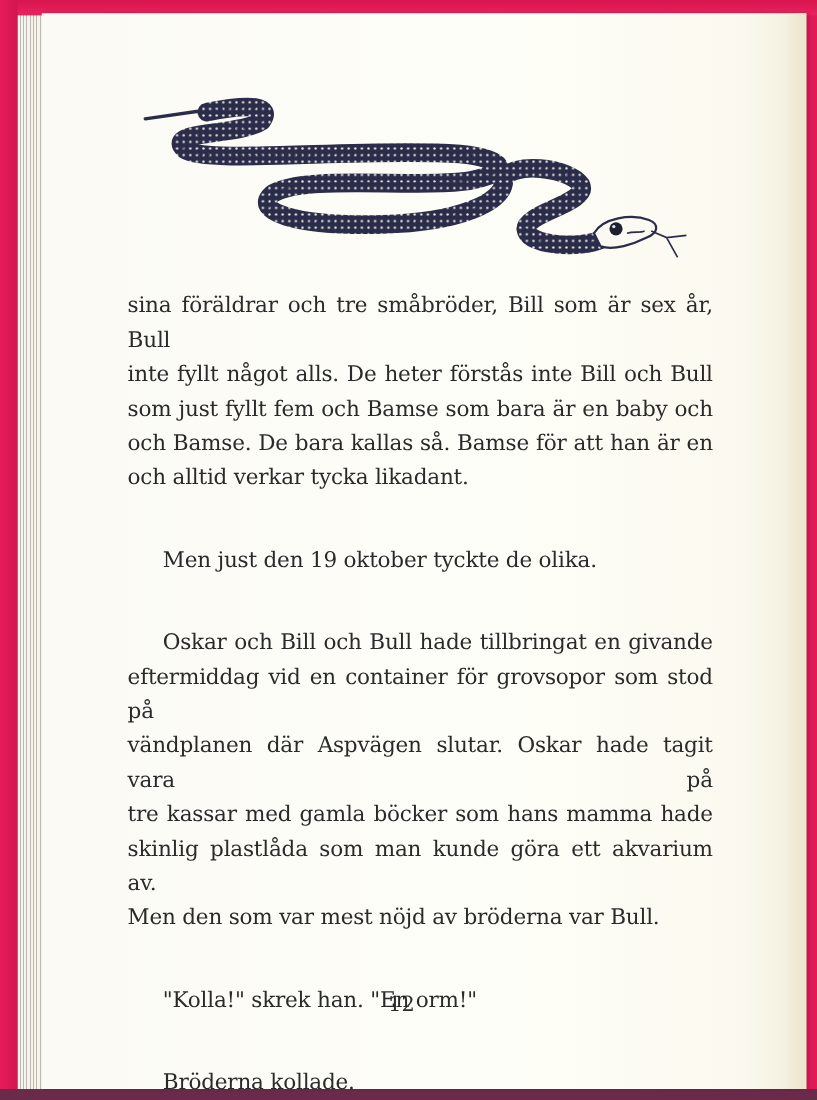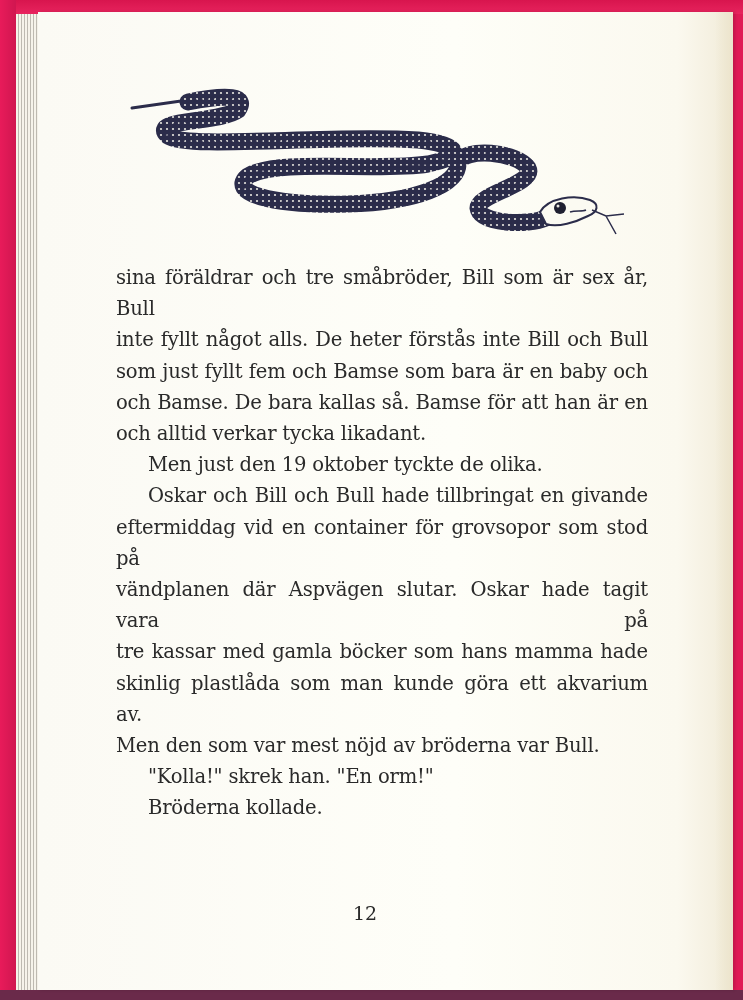--- a/index.html
+++ b/index.html
@@ -112,14 +112,14 @@
   </div>
 
   <div class="page-number">12</div>
 </div>
 
 <style>
   
   .text-block p span { display: block; text-align: justify; text-align-last: justify; }
   .text-block p span:last-child { text-align-last: left; }
   .text-block p.indent span:first-child { text-indent: 32px; }
-  .text-block p.indent { text-indent: 0; }
+  .text-block p.indent { text-indent: 0; margin-top: 44px; }
 </style>
 
 </body></html>

